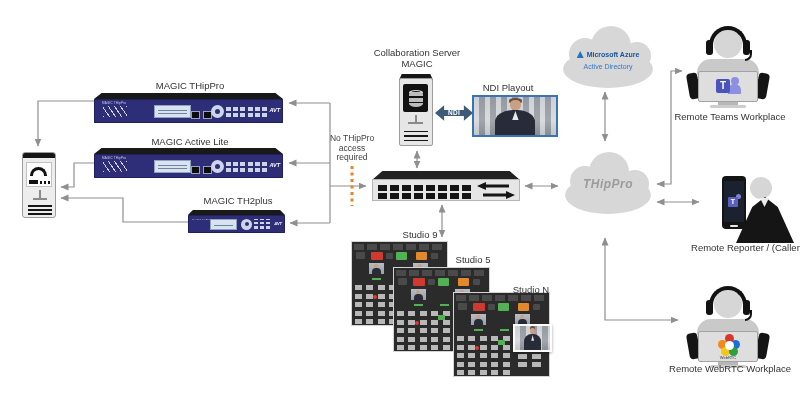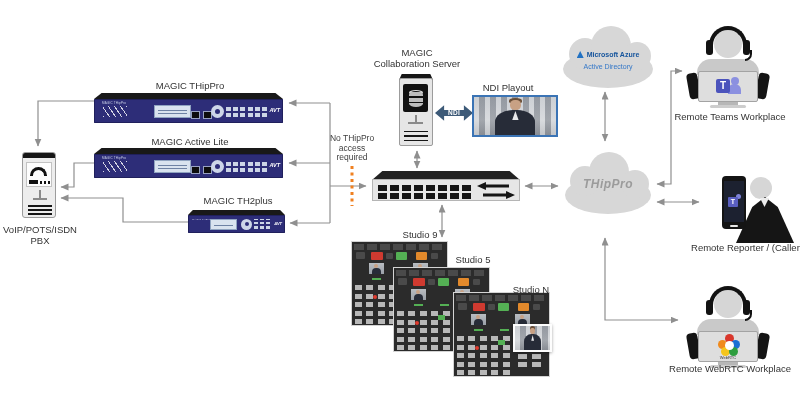--- a/index.html
+++ b/index.html
@@ -189,24 +189,20 @@
     <span class="ptop abs"></span>
     <span class="pscreen abs">
       <span class="parc abs"></span>
       <span class="pbar abs"></span>
       <span class="pdots abs"></span>
     </span>
     <span class="pant-v abs"></span>
     <span class="pant-h abs"></span>
     <span class="pstripes abs"></span>
   </div>
-  <div class="lbl" style="left:0; top:224px; width:80px;">
-    <span style="display:block;">VoIP/POTS/ISDN</span>
-    <span style="display:block;">PBX</span>
-  </div>
 
   <div class="lbl" style="left:105px; top:80px; width:170px;">MAGIC THipPro</div>
   <div class="rack" style="left:94px; top:93px;">
     <span class="rtop"></span>
     <span class="rfront"></span>
     <span class="rtext">MAGIC THipPro</span>
     <span class="rvents"></span>
     <span class="rport" style="left:97px;"></span>
     <span class="rport" style="left:109px;"></span>
     <span class="rlcd">
@@ -246,22 +242,22 @@
         <i></i>
       </span>
     <span class="rpad">
         <i></i>
       </span>
     <span class="rkeys"></span>
     <span class="rbrand">AVT</span>
   </div>
 
   <div class="lbl" style="left:347px; top:47px; width:140px;">
+    <span style="display:block;">Collaboration Server</span>
     <span style="display:block;">MAGIC</span>
-    <span style="display:block;">Collaboration Server</span>
   </div>
   <div class="server">
     <span class="scap abs"></span>
     <span class="sbody abs"></span>
     <span class="sscreen abs">
       <span class="db-top abs"></span>
       <span class="db abs"></span>
     </span>
     <span class="sant-v abs"></span>
     <span class="sant-h abs"></span>

